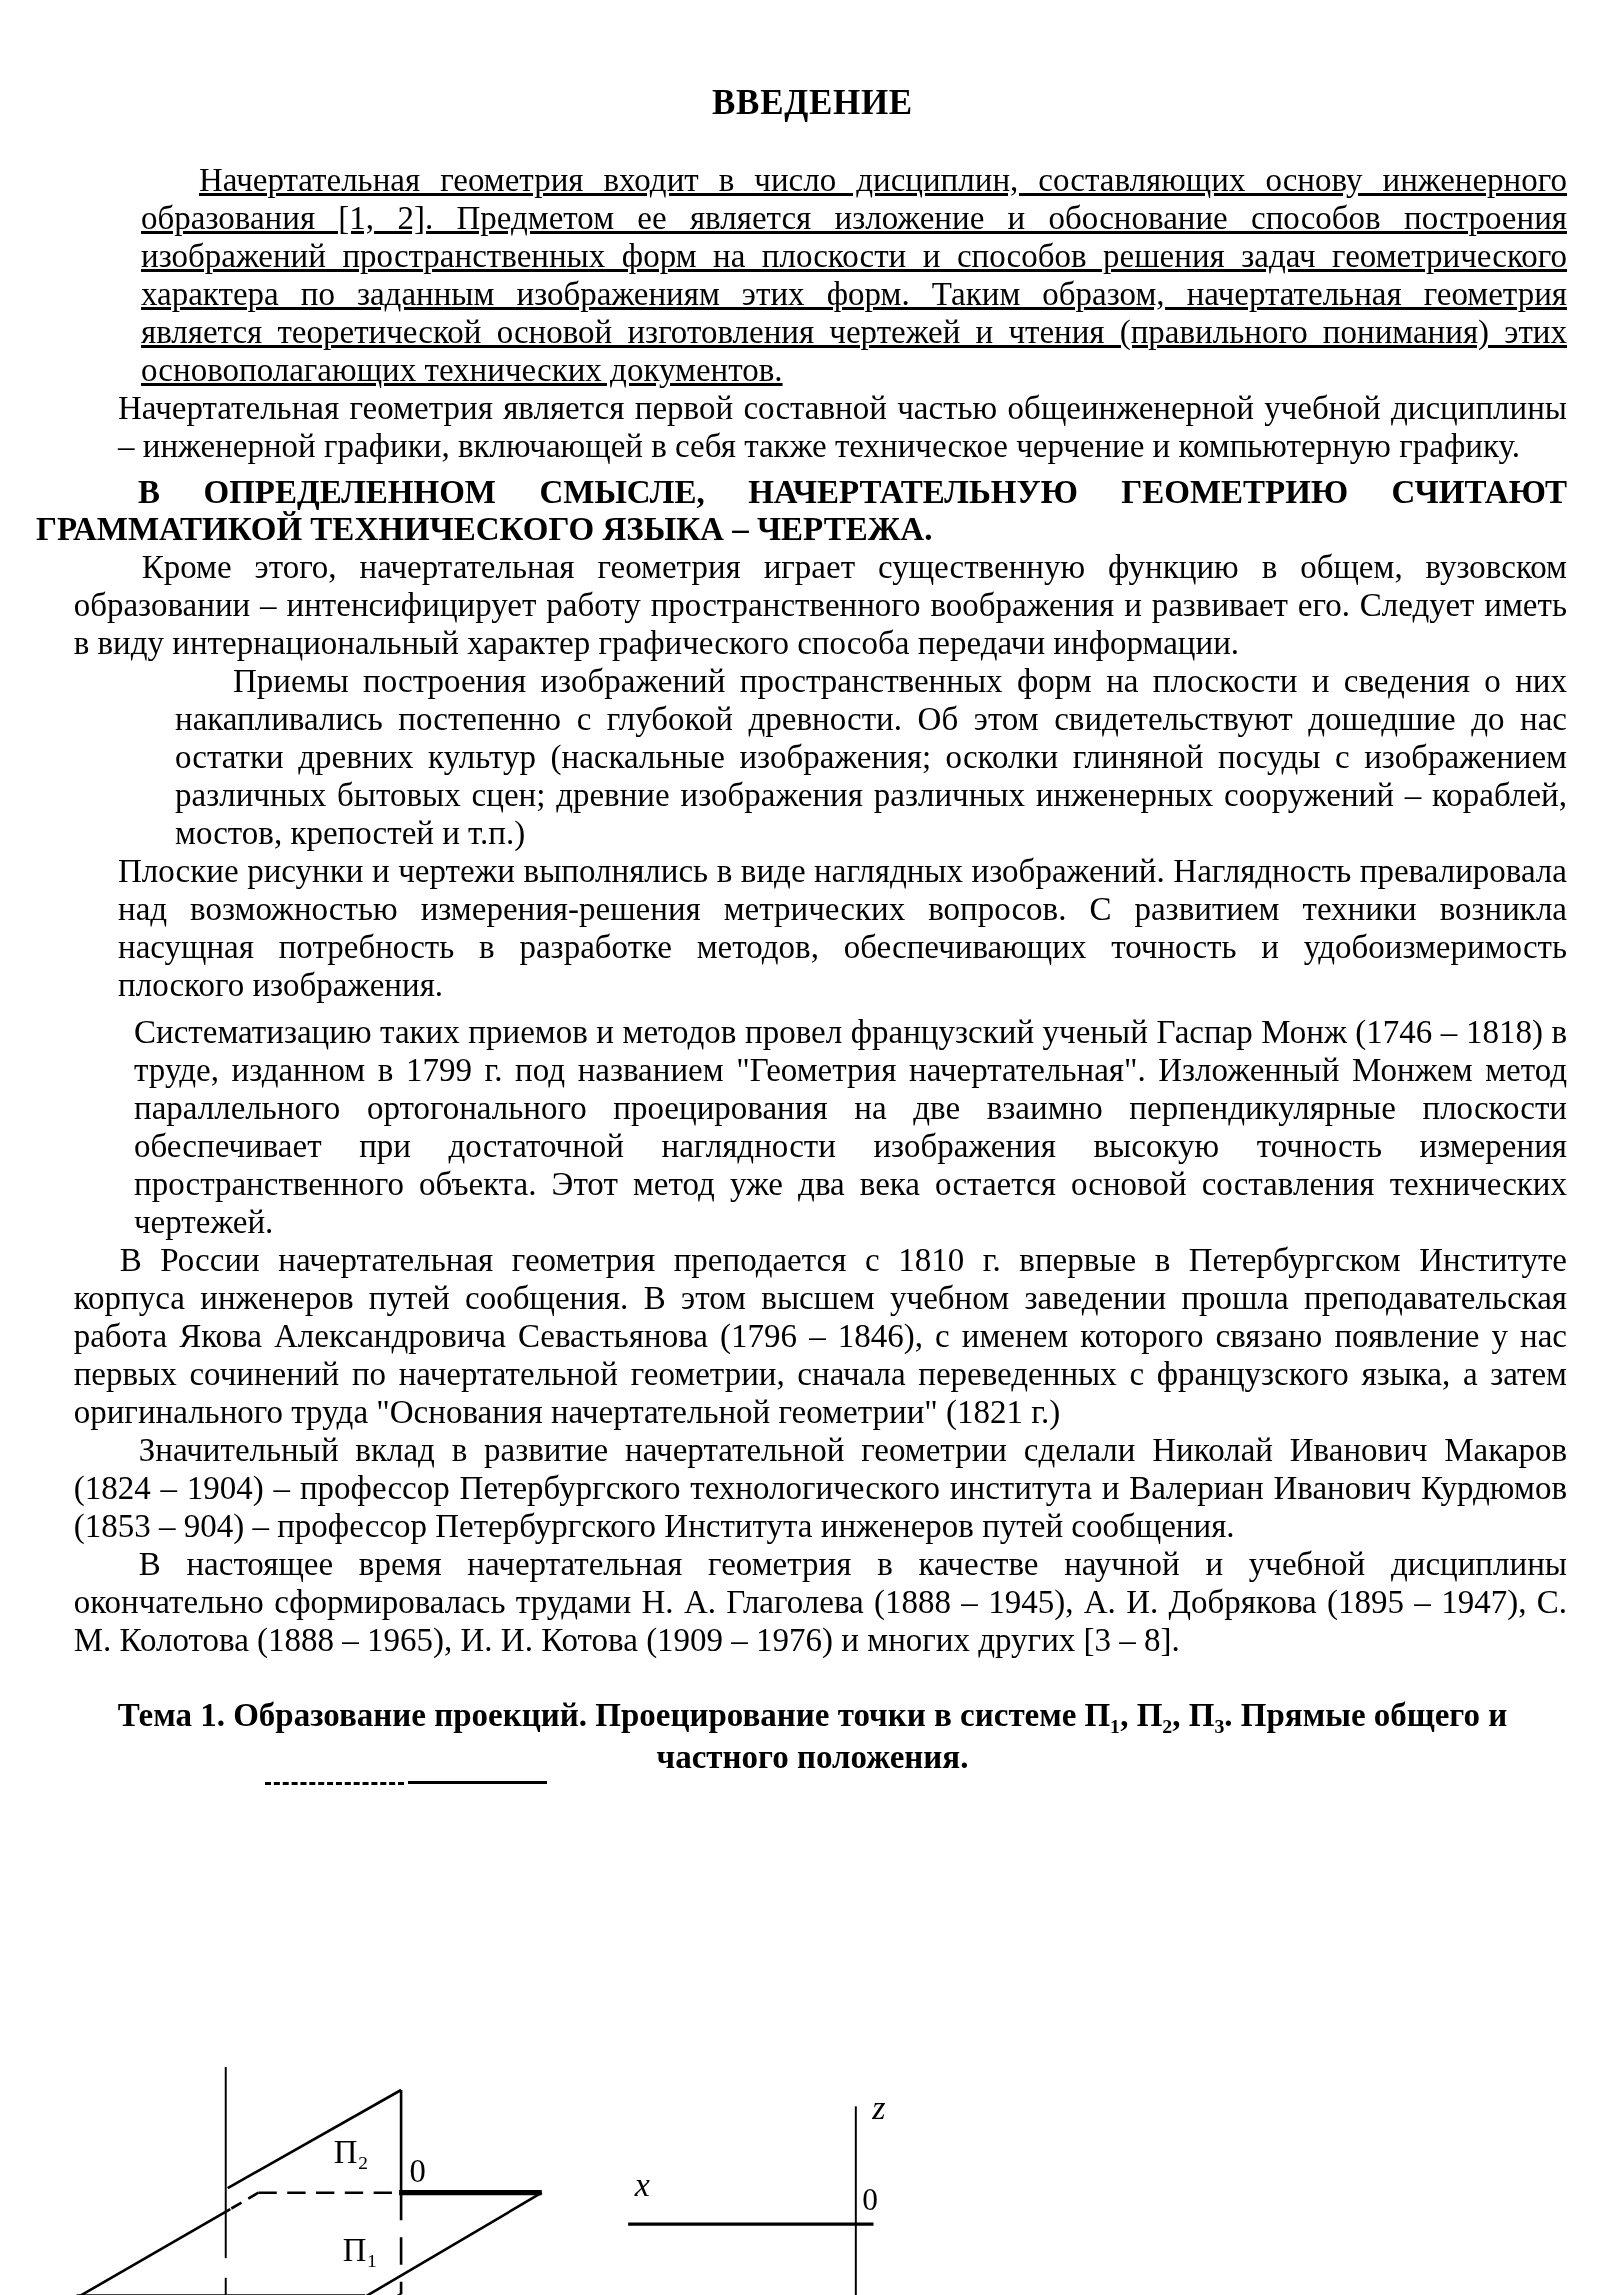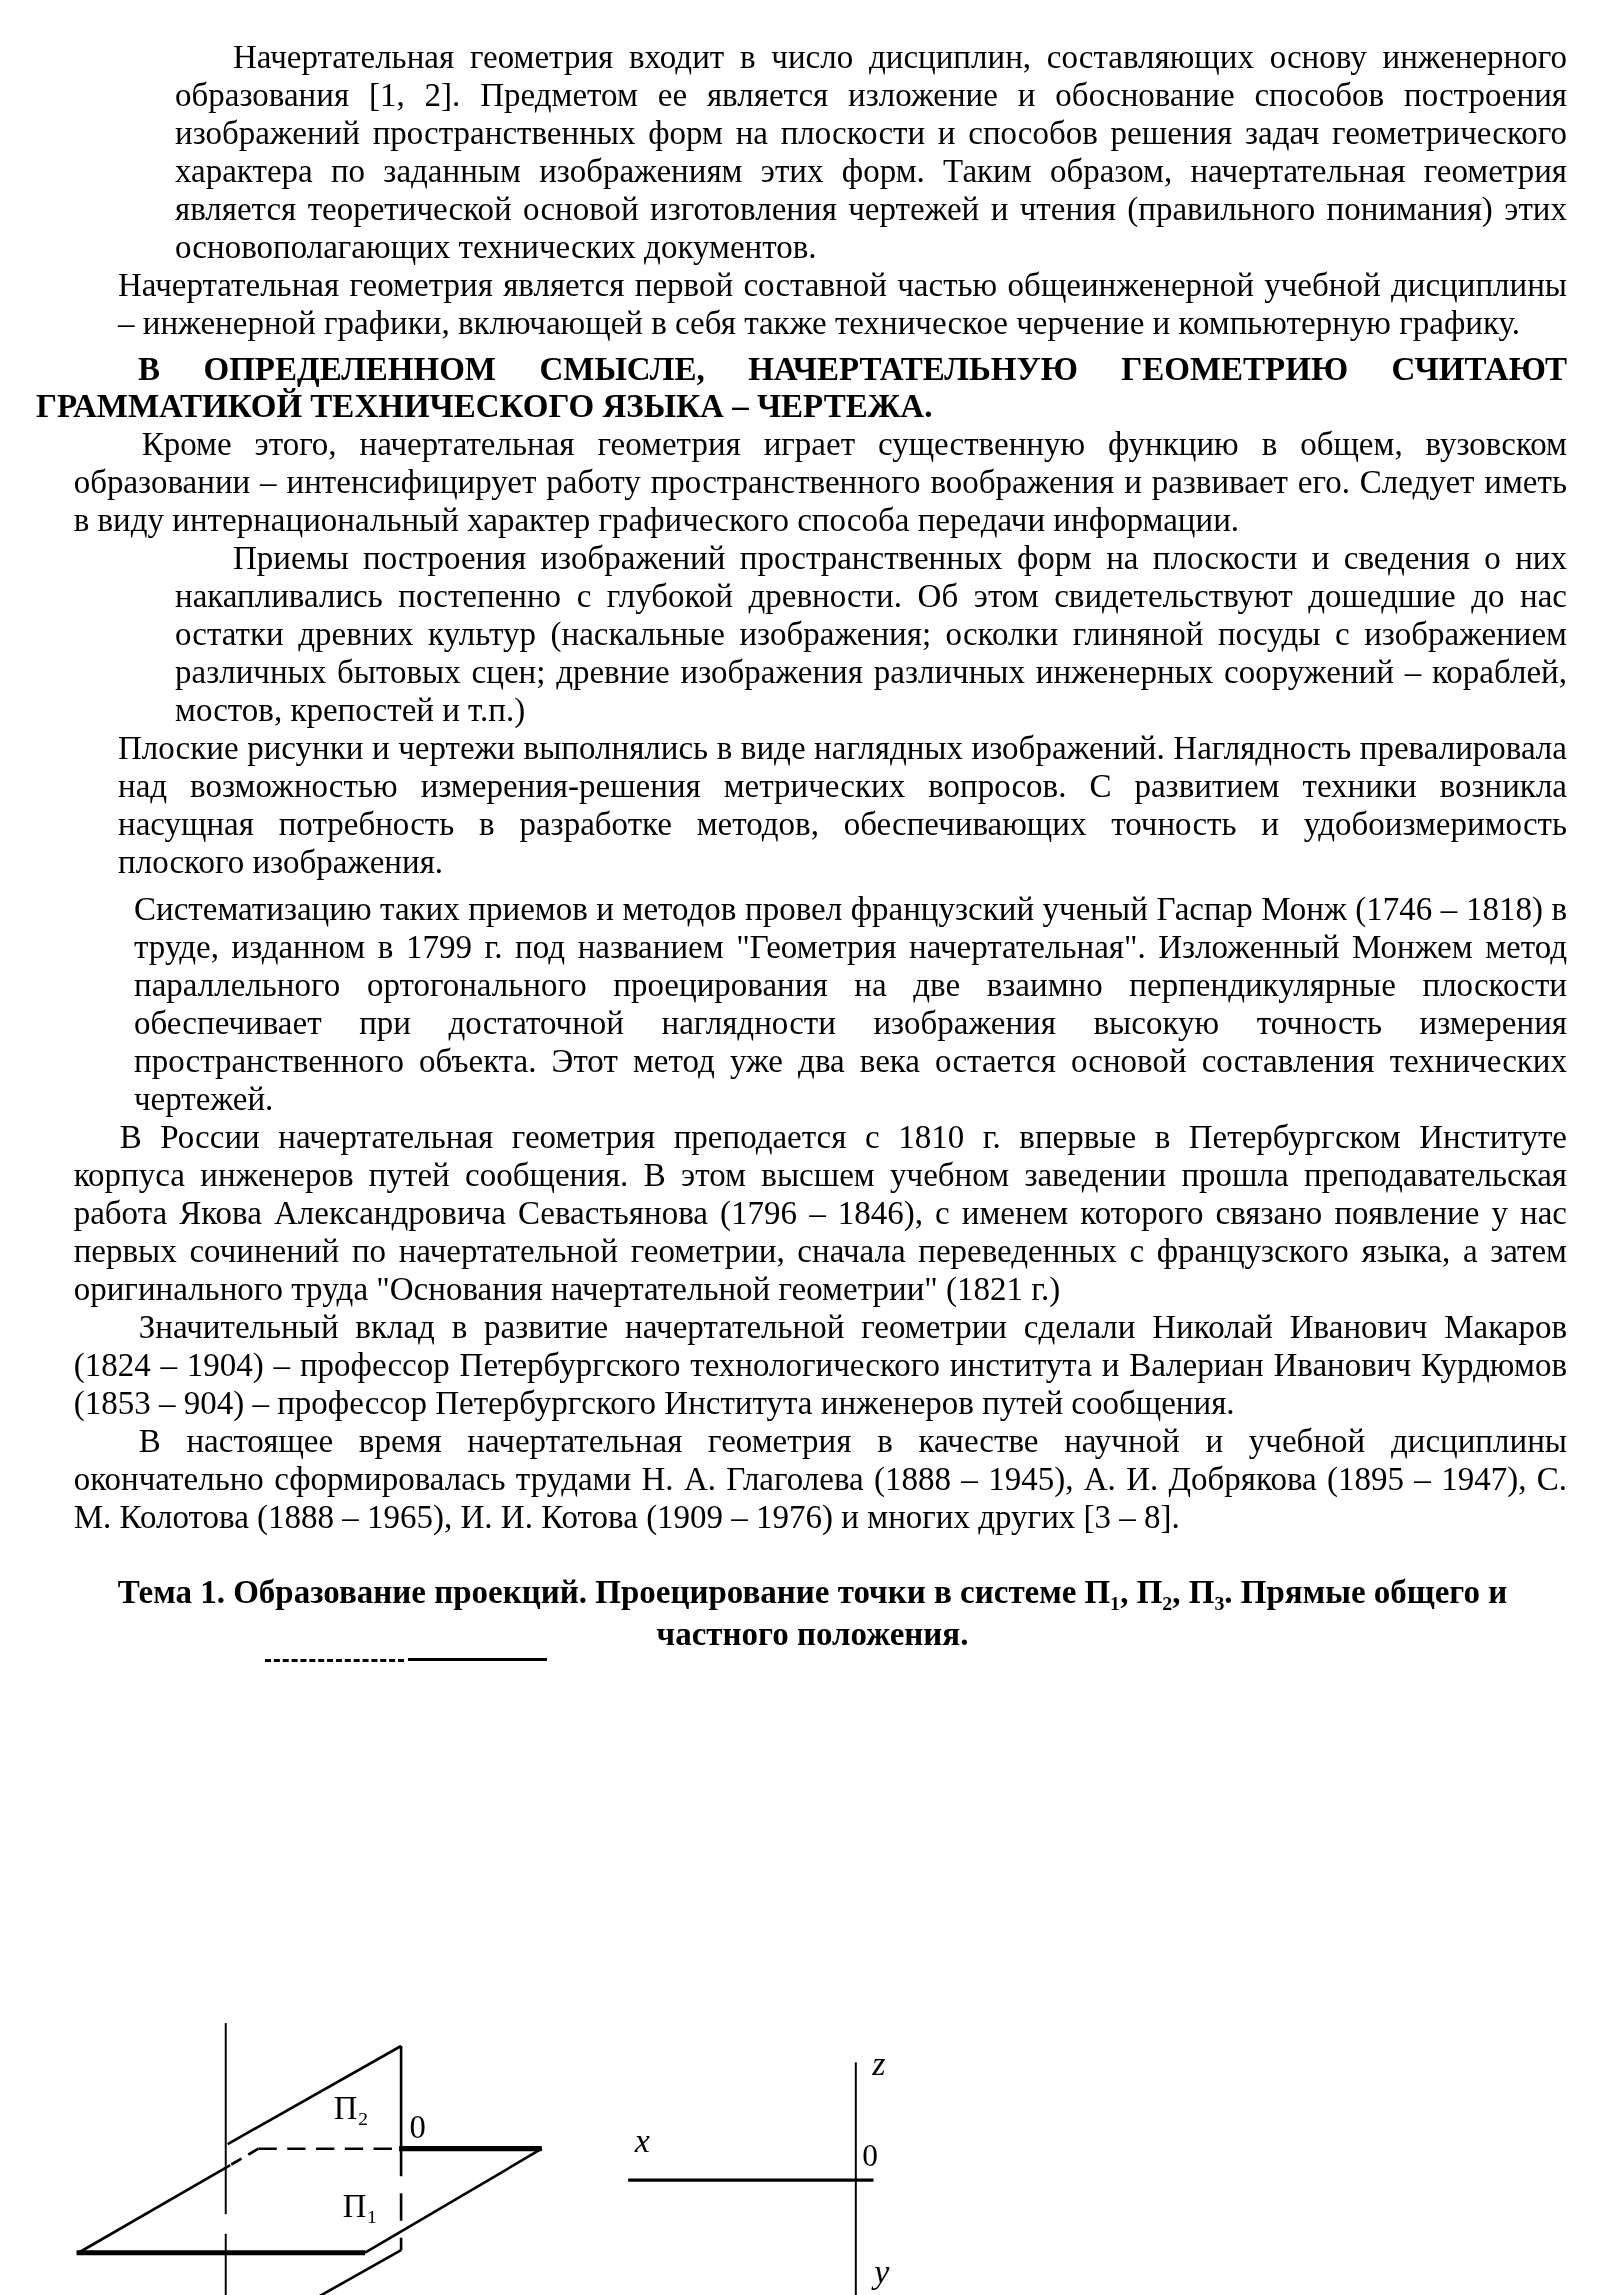--- a/index.html
+++ b/index.html
@@ -26,21 +26,21 @@
   }
   .page-title {
     margin-top: 82px;
     font-size: 35px;
     line-height: 41px;
     font-weight: bold;
     text-align: center;
     letter-spacing: 0.7px;
   }
   p { margin: 0; }
-  .p-intro   { margin-top: 38px; margin-left: 117px; text-indent: 58px; }
+  .p-intro   { margin-top: 38px; margin-left: 83px; text-indent: 58px; text-decoration: underline; }
   .p-general { margin-left: 60px; }
   .p-bold    { margin-top: 9.2px; margin-left: -22px; text-indent: 102px;
                font-weight: bold; line-height: 37px; }
   .p-krome   { margin-left: 15.7px; text-indent: 68px; }
   .p-priemy  { margin-left: 117px; text-indent: 58px; }
   .p-ploskie { margin-left: 60px; }
   .p-sistem  { margin-top: 9.2px; margin-left: 76px; }
   .p-rossii  { margin-left: 15.7px; text-indent: 46px; }
   .p-znach   { margin-left: 15.7px; text-indent: 65px; }
   .p-dalnei  { margin-left: 139px; text-indent: 56px; }
@@ -84,20 +84,21 @@
   .figure-area svg { display: block; }
   .fig-label { font-family: "Liberation Serif", "DejaVu Serif", serif; }
   .fig-label.axis { font-style: italic; }
 </style>
 </head>
 <body>
 
 <div class="page">
   <div class="content">
 
+    <div class="page-title">ВВЕДЕНИЕ</div>
 
     <p class="p-intro">Начертательная геометрия входит в число дисциплин, составляющих основу инженерного образования [1, 2]. Предметом ее является изложение и обоснование способов построения изображений пространственных форм на плоскости и способов решения задач геометрического характера по заданным изображениям этих форм. Таким образом, начертательная геометрия является теоретической основой изготовления чертежей и чтения (правильного понимания) этих основополагающих технических документов.</p>
 
     <p class="p-general">Начертательная геометрия является первой составной частью общеинженерной учебной дисциплины – инженерной графики, включающей в себя также техническое черчение и компьютерную графику.</p>
 
     <p class="p-bold">В ОПРЕДЕЛЕННОМ СМЫСЛЕ, НАЧЕРТАТЕЛЬНУЮ ГЕОМЕТРИЮ СЧИТАЮТ ГРАММАТИКОЙ ТЕХНИЧЕСКОГО ЯЗЫКА – ЧЕРТЕЖА.</p>
 
     <p class="p-krome">Кроме этого, начертательная геометрия играет существенную функцию в общем, вузовском образовании – интенсифицирует работу пространственного воображения и развивает его. Следует иметь в виду интернациональный характер графического способа передачи информации.</p>
 
     <p class="p-priemy">Приемы построения изображений пространственных форм на плоскости и сведения о них накапливались постепенно с глубокой древности. Об этом свидетельствуют дошедшие до нас остатки древних культур (наскальные изображения; осколки глиняной посуды с изображением различных бытовых сцен; древние изображения различных инженерных сооружений – кораблей, мостов, крепостей и т.п.)</p>

